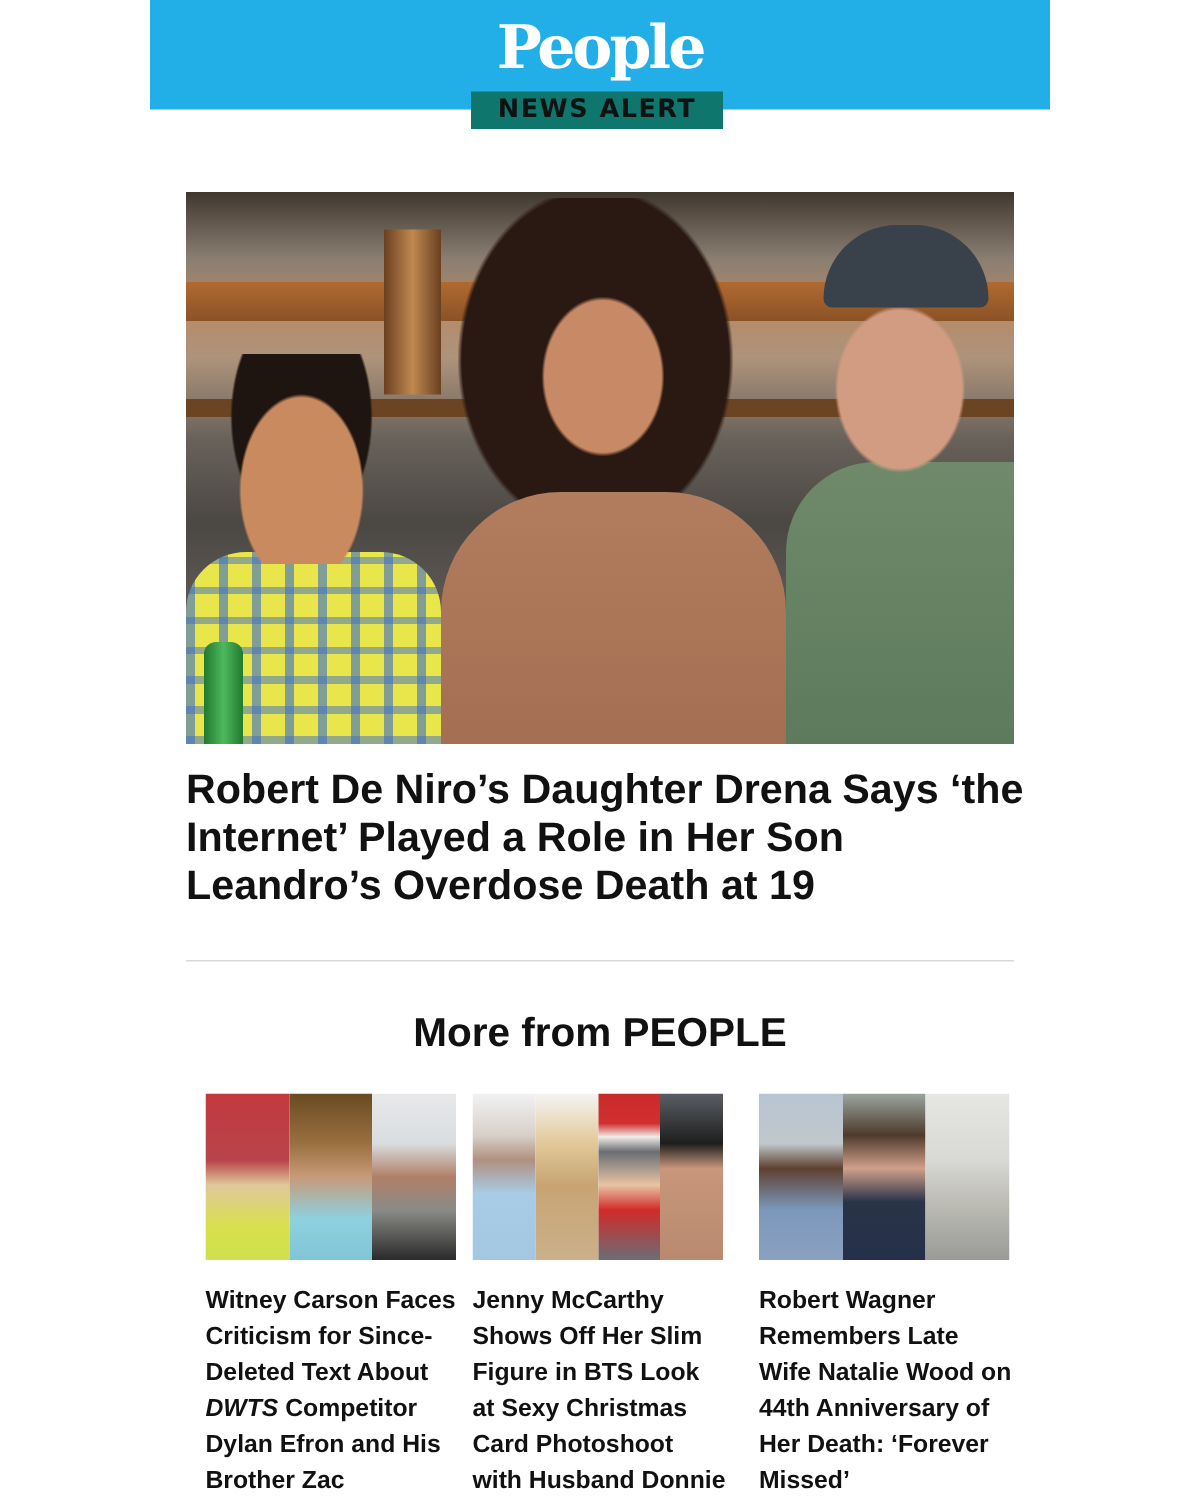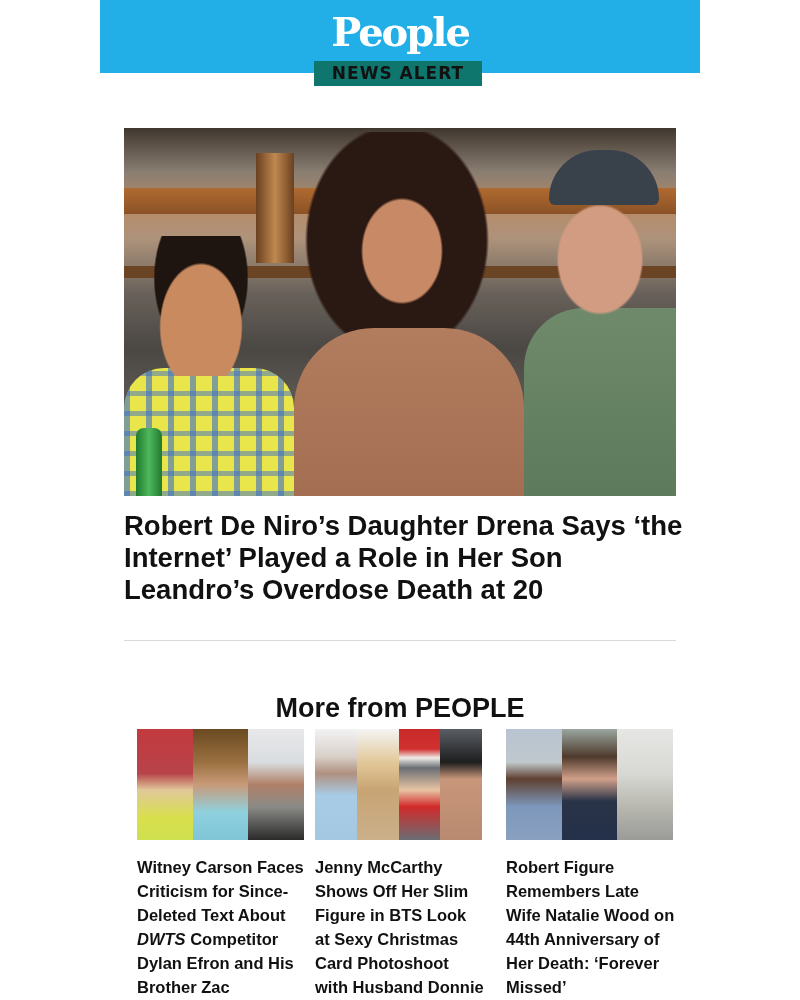--- a/index.html
+++ b/index.html
@@ -142,21 +142,20 @@
       position: absolute;
       left: 0;
       width: 800px;
       top: 672px;
       text-align: center;
       font-family: "Liberation Sans", sans-serif;
       font-weight: bold;
       font-size: 27px;
       line-height: 32px;
       color: #111111;
-      margin-top: 20px;
     }
     .card {
       position: absolute;
       top: 729px;
       width: 170px;
     }
     .card .thumb {
       width: 167px;
       height: 111px;
       position: relative;
@@ -202,21 +201,21 @@
     <div class="woman-top"></div>
     <div class="woman-face"></div>
     <div class="boy-shirt"></div>
     <div class="boy-head"></div>
     <div class="bottle"></div>
     <div class="man-shirt"></div>
     <div class="man-face"></div>
     <div class="man-cap"></div>
   </div>
 
-  <div class="headline">Robert De Niro’s Daughter Drena Says ‘the Internet’ Played a Role in Her Son Leandro’s Overdose Death at 20</div>
+  <div class="headline">Robert De Niro’s Daughter Drena Says ‘the Internet’ Played a Role in Her Son Leandro’s Overdose Death at 19</div>
 
   <div class="divider"></div>
 
   <div class="more-title">More from PEOPLE</div>
 
   <div class="card" style="left:137px;">
     <div class="thumb" title="Witney Carson, Dylan Efron and Zac Efron">
       <div class="panel t1a"></div>
       <div class="panel t1b"></div>
       <div class="panel t1c"></div>
@@ -233,16 +232,16 @@
     </div>
     <div class="title">Jenny McCarthy Shows Off Her Slim Figure in BTS Look at Sexy Christmas Card Photoshoot with Husband Donnie</div>
   </div>
 
   <div class="card" style="left:506px;">
     <div class="thumb" title="Natalie Wood and Robert Wagner">
       <div class="panel t3a"></div>
       <div class="panel t3b"></div>
       <div class="panel t3c"></div>
     </div>
-    <div class="title">Robert Figure Remembers Late Wife Natalie Wood on 44th Anniversary of Her Death: ‘Forever Missed’</div>
+    <div class="title">Robert Wagner Remembers Late Wife Natalie Wood on 44th Anniversary of Her Death: ‘Forever Missed’</div>
   </div>
 
 </div>
 
 </body></html>

